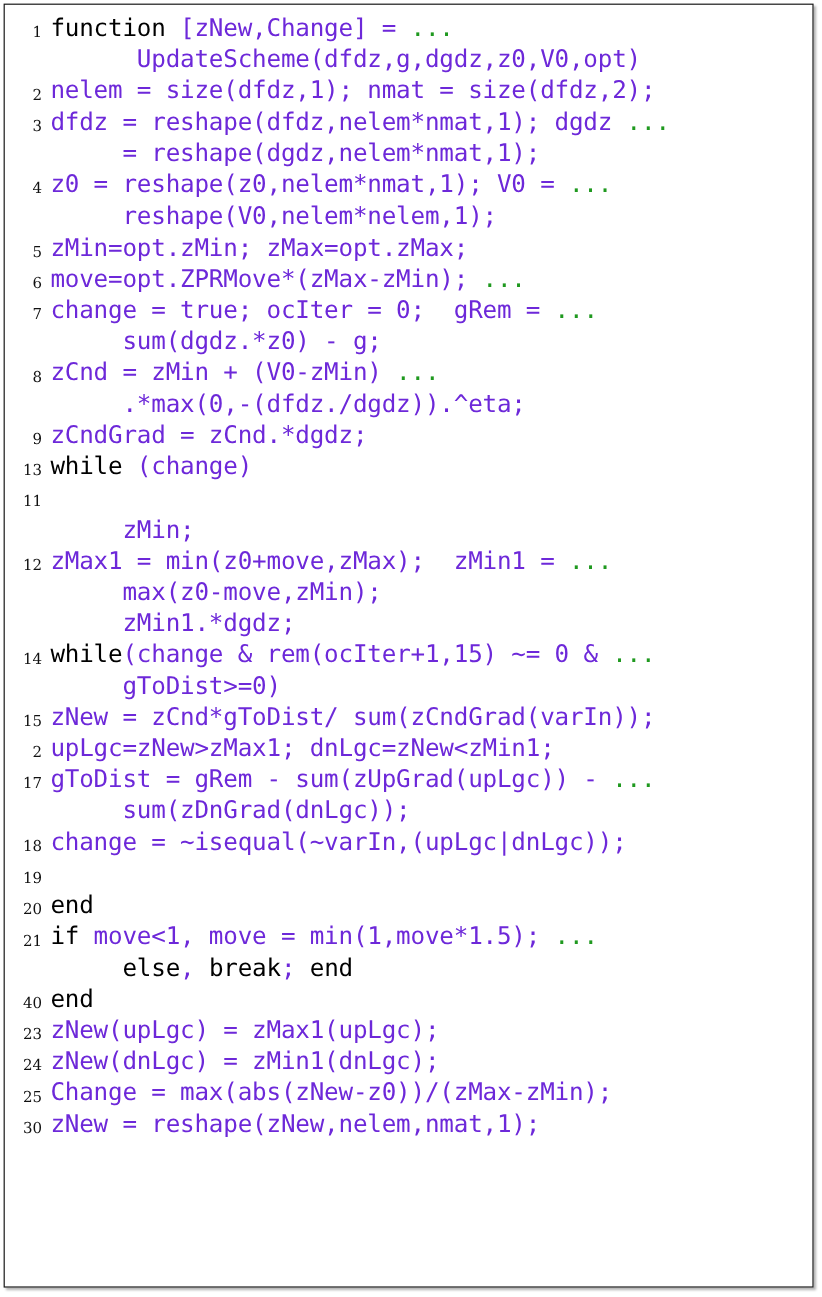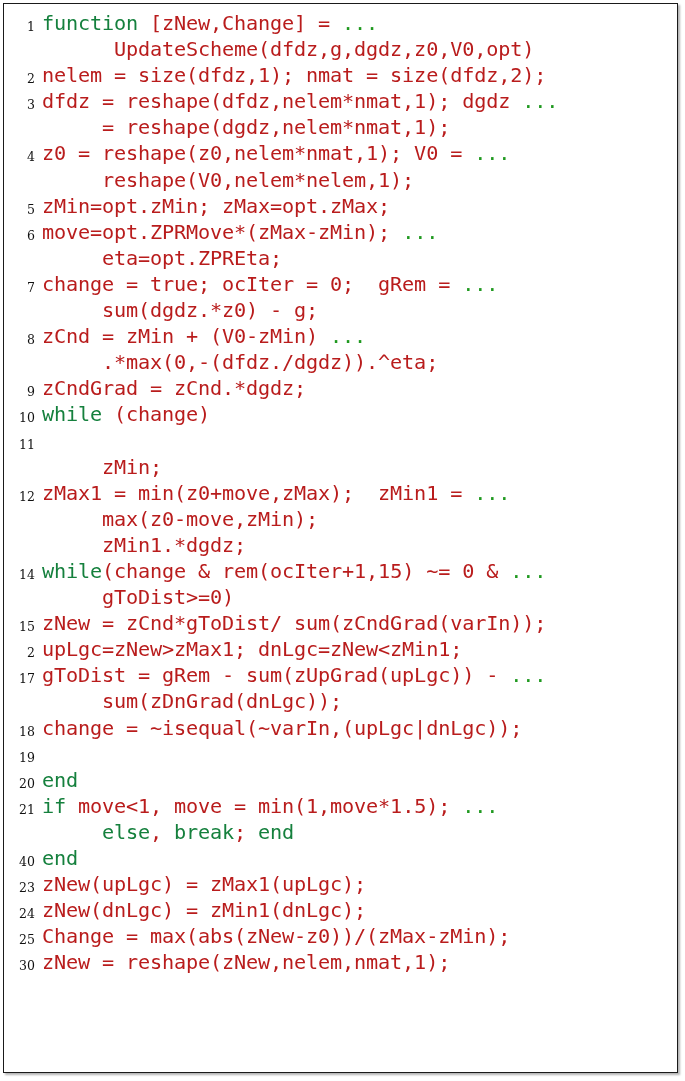--- a/index.html
+++ b/index.html
@@ -56,45 +56,44 @@
 
   .codetext {
     font-family: "DejaVu Sans Mono", "Liberation Mono", monospace;
     font-size: 20.2px;
     letter-spacing: -0.15px;
     color: #1a1a1a;
     line-height: 26.1px;
     white-space: pre;
   }
 
-  .kw   { color: #15803d; }
+  .kw   { color: #000000; }
   .cont { color: #1f991f; }
-  .plain{ color: #b91c1c; }
+  .plain{ color: #6d28d9; }
 </style>
 </head>
 <body>
 
 <div id="listing-frame">
   <div id="code-lines">
       <div class="code-row"><span class="lineno">1</span><span class="codetext"><span class="kw">function</span><span class="plain"> [zNew,Change] = </span><span class="cont">...</span></span></div>
       <div class="code-row"><span class="lineno"></span><span class="codetext"><span class="plain">      UpdateScheme(dfdz,g,dgdz,z0,V0,opt)</span></span></div>
       <div class="code-row"><span class="lineno">2</span><span class="codetext"><span class="plain">nelem = size(dfdz,1); nmat = size(dfdz,2);</span></span></div>
       <div class="code-row"><span class="lineno">3</span><span class="codetext"><span class="plain">dfdz = reshape(dfdz,nelem*nmat,1); dgdz </span><span class="cont">...</span></span></div>
       <div class="code-row"><span class="lineno"></span><span class="codetext"><span class="plain">     = reshape(dgdz,nelem*nmat,1);</span></span></div>
       <div class="code-row"><span class="lineno">4</span><span class="codetext"><span class="plain">z0 = reshape(z0,nelem*nmat,1); V0 = </span><span class="cont">...</span></span></div>
       <div class="code-row"><span class="lineno"></span><span class="codetext"><span class="plain">     reshape(V0,nelem*nelem,1);</span></span></div>
       <div class="code-row"><span class="lineno">5</span><span class="codetext"><span class="plain">zMin=opt.zMin; zMax=opt.zMax;</span></span></div>
       <div class="code-row"><span class="lineno">6</span><span class="codetext"><span class="plain">move=opt.ZPRMove*(zMax-zMin); </span><span class="cont">...</span></span></div>
-      <div class="code-row"><span class="lineno"></span><span class="codetext"><span class="plain">     eta=opt.ZPREta;</span></span></div>
       <div class="code-row"><span class="lineno">7</span><span class="codetext"><span class="plain">change = true; ocIter = 0;  gRem = </span><span class="cont">...</span></span></div>
       <div class="code-row"><span class="lineno"></span><span class="codetext"><span class="plain">     sum(dgdz.*z0) - g;</span></span></div>
       <div class="code-row"><span class="lineno">8</span><span class="codetext"><span class="plain">zCnd = zMin + (V0-zMin) </span><span class="cont">...</span></span></div>
       <div class="code-row"><span class="lineno"></span><span class="codetext"><span class="plain">     .*max(0,-(dfdz./dgdz)).^eta;</span></span></div>
       <div class="code-row"><span class="lineno">9</span><span class="codetext"><span class="plain">zCndGrad = zCnd.*dgdz;</span></span></div>
-      <div class="code-row"><span class="lineno">10</span><span class="codetext"><span class="kw">while</span><span class="plain"> (change)</span></span></div>
+      <div class="code-row"><span class="lineno">13</span><span class="codetext"><span class="kw">while</span><span class="plain"> (change)</span></span></div>
       <div class="code-row"><span class="lineno">11</span></div>
       <div class="code-row"><span class="lineno"></span><span class="codetext"><span class="plain">     zMin;</span></span></div>
       <div class="code-row"><span class="lineno">12</span><span class="codetext"><span class="plain">zMax1 = min(z0+move,zMax);  zMin1 = </span><span class="cont">...</span></span></div>
       <div class="code-row"><span class="lineno"></span><span class="codetext"><span class="plain">     max(z0-move,zMin);</span></span></div>
       <div class="code-row"><span class="lineno"></span><span class="codetext"><span class="plain">     zMin1.*dgdz;</span></span></div>
       <div class="code-row"><span class="lineno">14</span><span class="codetext"><span class="kw">while</span><span class="plain">(change &amp; rem(ocIter+1,15) ∼= 0 &amp; </span><span class="cont">...</span></span></div>
       <div class="code-row"><span class="lineno"></span><span class="codetext"><span class="plain">     gToDist&gt;=0)</span></span></div>
       <div class="code-row"><span class="lineno">15</span><span class="codetext"><span class="plain">zNew = zCnd*gToDist/ sum(zCndGrad(varIn));</span></span></div>
       <div class="code-row"><span class="lineno">2</span><span class="codetext"><span class="plain">upLgc=zNew&gt;zMax1; dnLgc=zNew&lt;zMin1;</span></span></div>
       <div class="code-row"><span class="lineno">17</span><span class="codetext"><span class="plain">gToDist = gRem - sum(zUpGrad(upLgc)) - </span><span class="cont">...</span></span></div>

